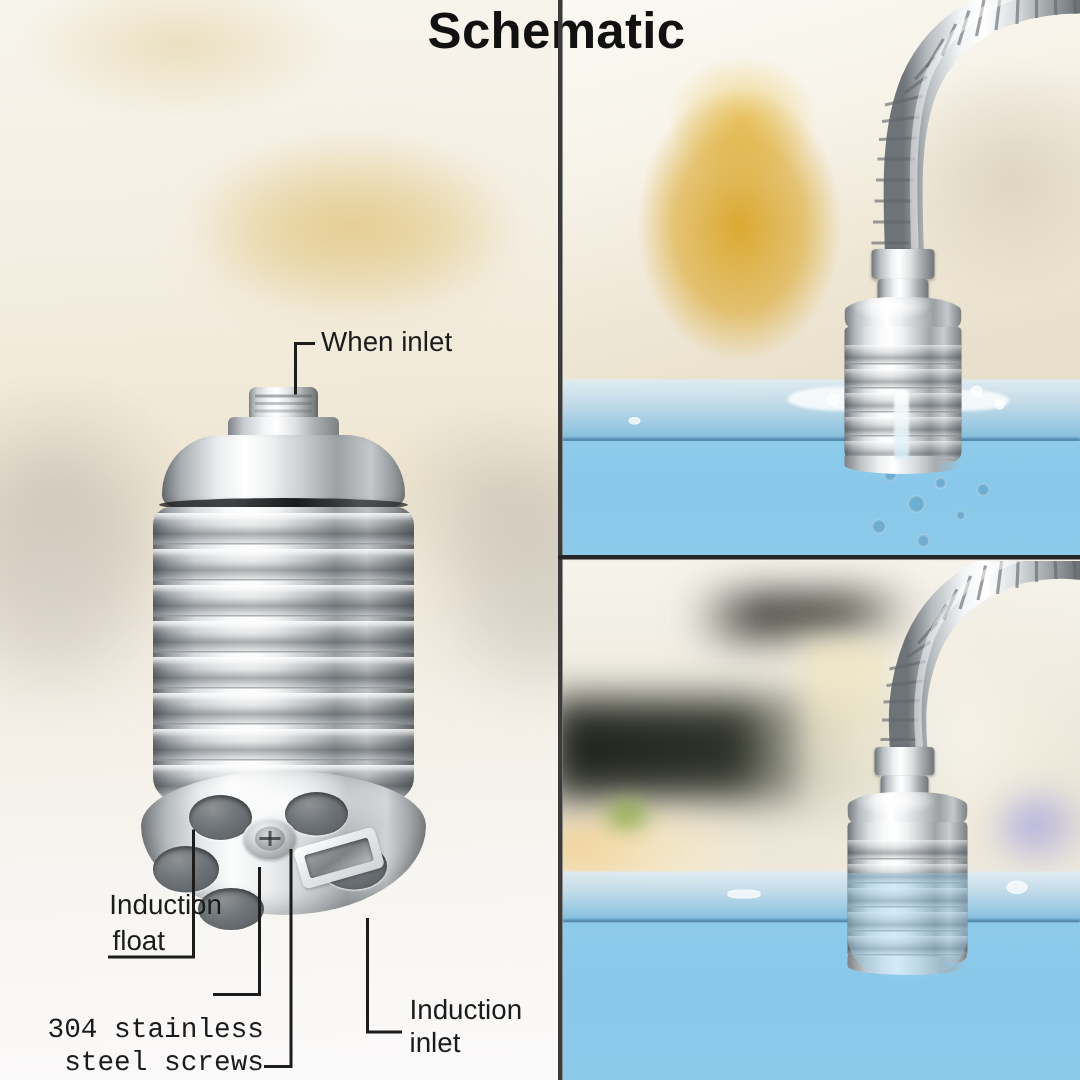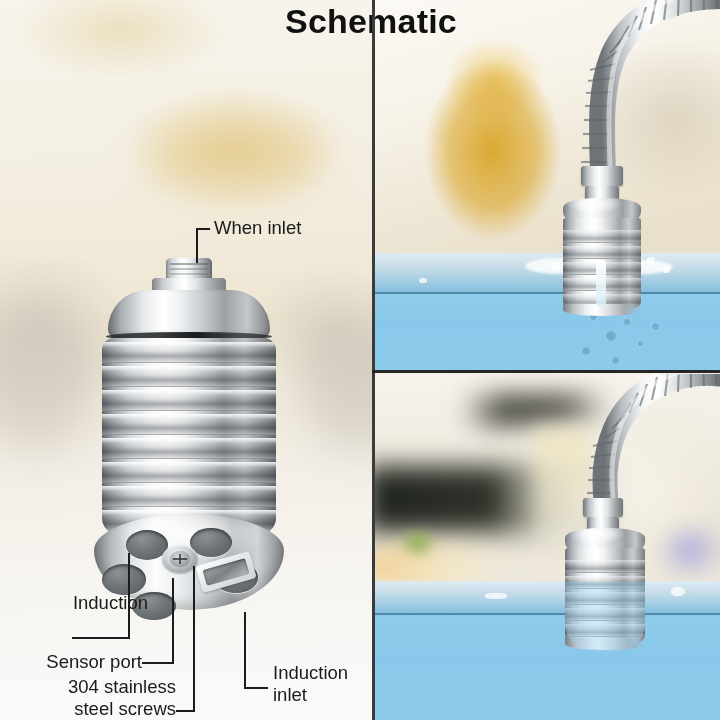--- a/index.html
+++ b/index.html
@@ -204,29 +204,29 @@
       </div>
     </div>
 
     <div class="lead v" style="left:196px;top:228px;height:35px;"></div>
     <div class="lead h" style="left:196px;top:228px;width:14px;"></div>
     <div class="lbl" style="left:214px;top:217px;">When inlet</div>
 
     <div class="lead v" style="left:128px;top:553px;height:85px;"></div>
     <div class="lead h" style="left:72px;top:637px;width:58px;"></div>
     <div class="lbl r" style="left:0px;top:592px;width:110px;padding-left:38px;">Induction</div>
+    <div class="lbl r" style="left:0px;top:616px;width:110px;">float</div>
 
     <div class="lead v" style="left:172px;top:578px;height:85px;"></div>
     <div class="lead h" style="left:142px;top:662px;width:32px;"></div>
-    <div class="lbl r" style="left:0px;top:651px;width:142px;">Sensor port</div>
 
     <div class="lead v" style="left:193px;top:566px;height:146px;"></div>
     <div class="lead h" style="left:176px;top:710px;width:18px;"></div>
-    <div class="lbl r" style="left:0px;top:676px;width:176px;">304 stainless</div>
-    <div class="lbl r" style="left:0px;top:698px;width:176px;">steel screws</div>
+    <div class="lbl r" style="left:0px;top:676px;width:176px;font-family:Liberation Mono, monospace;">304 stainless</div>
+    <div class="lbl r" style="left:0px;top:698px;width:176px;font-family:Liberation Mono, monospace;">steel screws</div>
 
     <div class="lead v" style="left:244px;top:612px;height:76px;"></div>
     <div class="lead h" style="left:244px;top:687px;width:24px;"></div>
     <div class="lbl" style="left:273px;top:662px;">Induction</div>
     <div class="lbl" style="left:273px;top:684px;">inlet</div>
   </div>
 
   <div class="panel-tr">
     <div class="bg-kitchen-1"></div>
 

